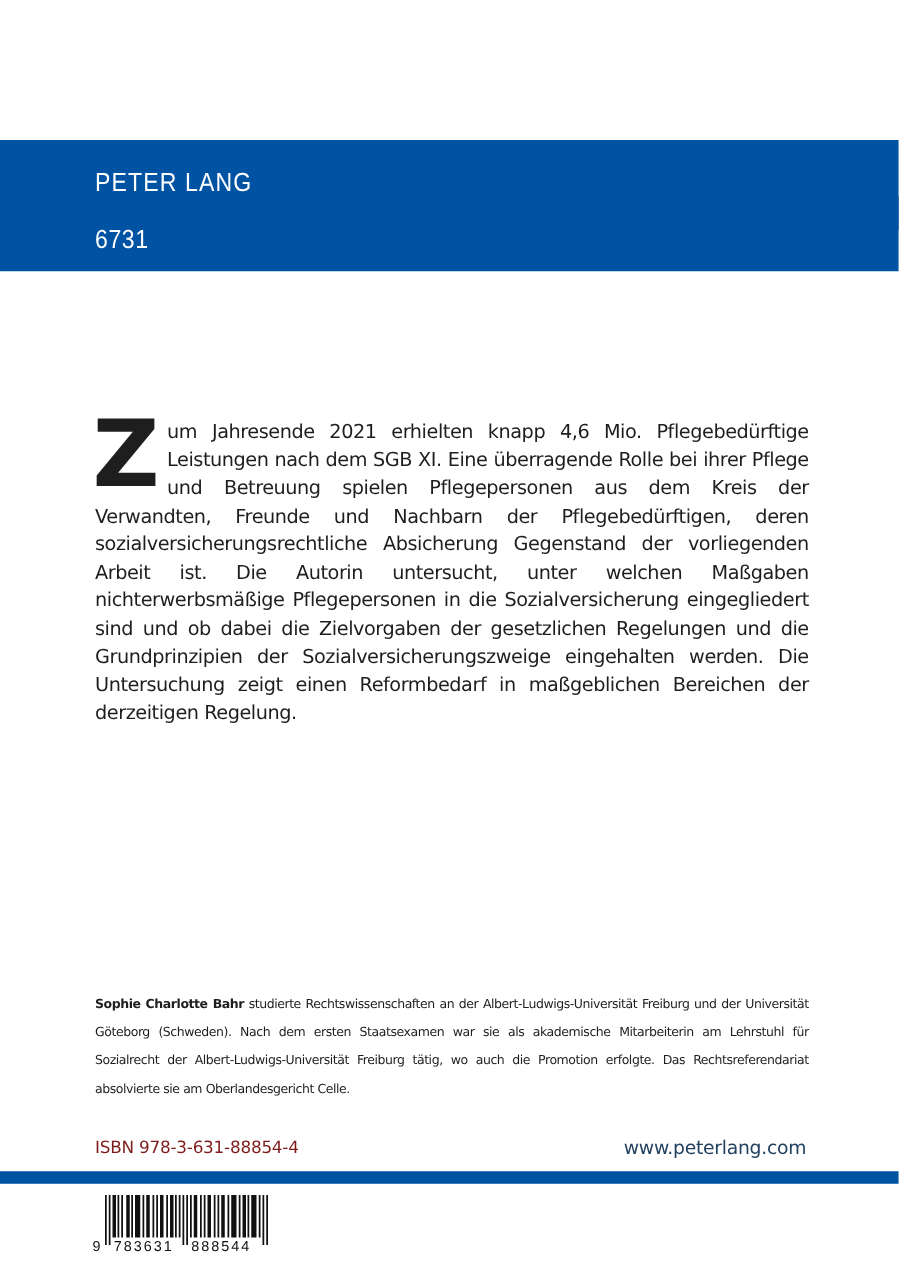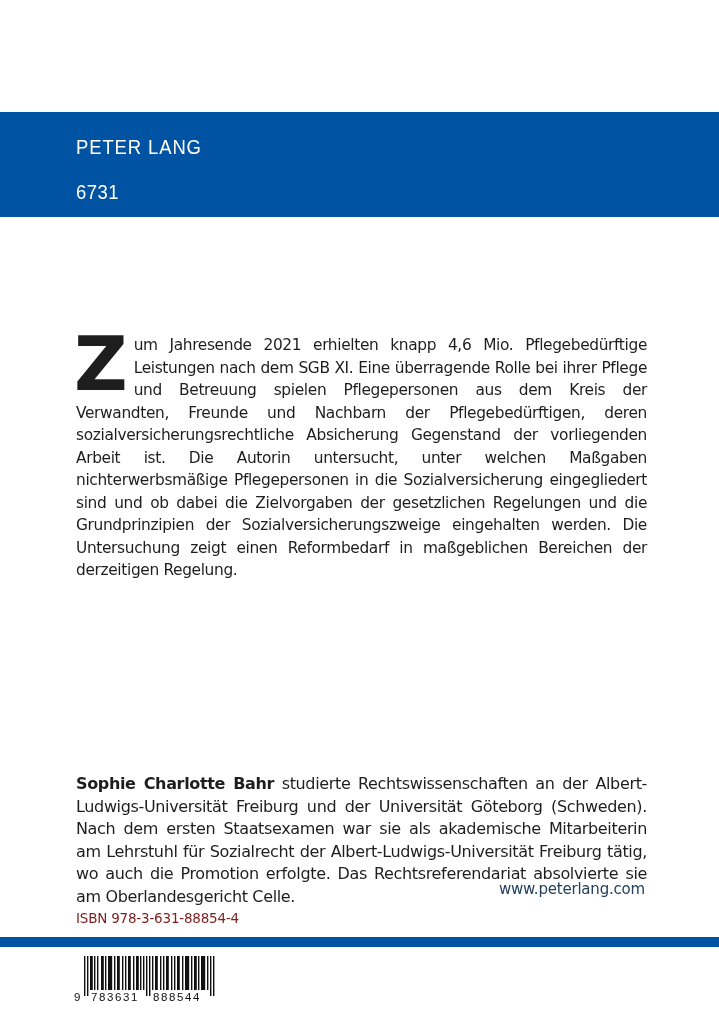--- a/index.html
+++ b/index.html
@@ -66,23 +66,23 @@
       line-height: 56px;
       height: 60px;
       margin: 2px 6px 0 -2px;
       color: #1e1e1e;
       letter-spacing: 0;
     }
 
     .bio {
       position: absolute;
       left: 76px;
-      top: 773px;
+      top: 793px;
       width: 571px;
-      font-size: 16px;
+      font-size: 10px;
       line-height: 22.5px;
       text-align: justify;
       color: #1e1e1e;
       font-family: "DejaVu Sans", sans-serif;
       letter-spacing: -0.35px;
     }
     .bio .author {
       font-weight: bold;
     }
 
@@ -92,21 +92,21 @@
       top: 910px;
       font-size: 13.5px;
       color: #7f1d1d;
       font-family: "DejaVu Sans", sans-serif;
       letter-spacing: -0.2px;
       white-space: nowrap;
     }
     .footer-url {
       position: absolute;
       right: 74px;
-      top: 880px;
+      top: 909px;
       font-size: 15px;
       color: #23415f;
       font-family: "DejaVu Sans", sans-serif;
       letter-spacing: -0.2px;
       white-space: nowrap;
     }
     .footer-bar {
       position: absolute;
       left: 0;
       top: 937px;

